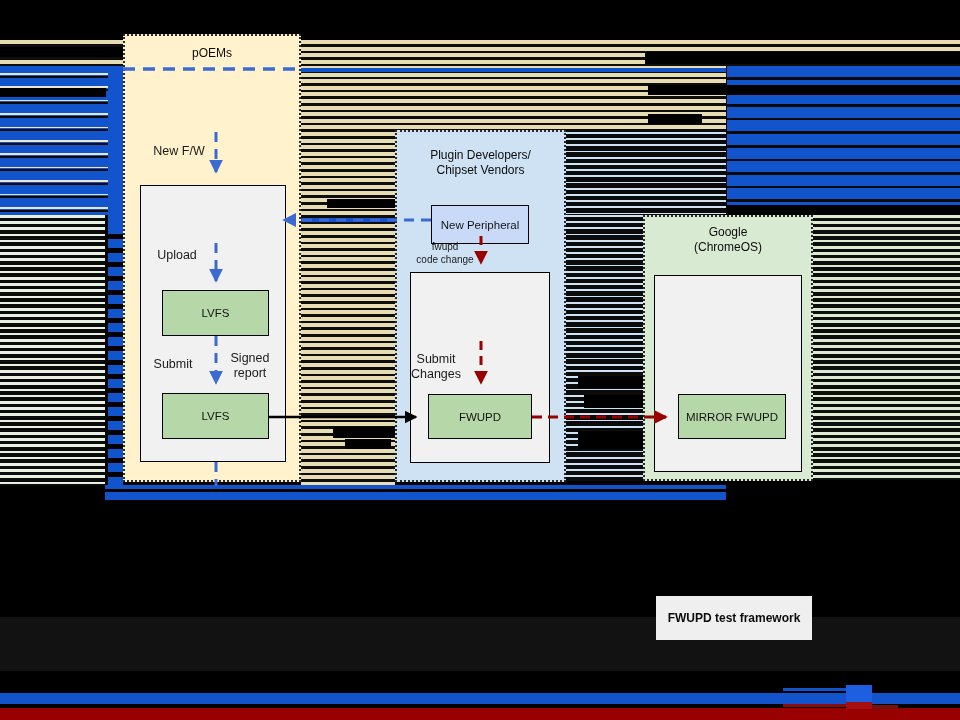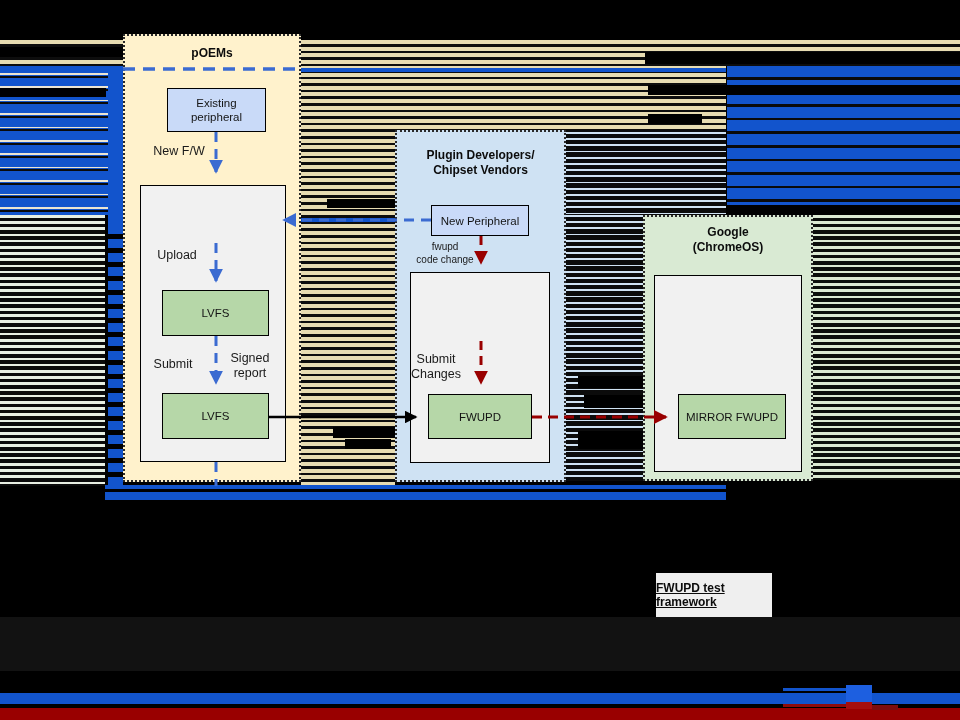--- a/index.html
+++ b/index.html
@@ -12,21 +12,21 @@
   .darklb-stripes{background:repeating-linear-gradient(180deg,#cfe2f3 0px,#cfe2f3 1.8px,#0b0b0b 1.8px,#0b0b0b 6.2px);}
   .green-stripes-r{background:repeating-linear-gradient(180deg,#dcead3 0px,#dcead3 2.6px,#0c0f0c 2.6px,#0c0f0c 6.2px);}
   .green-stripes-l{background:repeating-linear-gradient(180deg,#e8efe3 0px,#e8efe3 2.6px,#0b0b0b 2.6px,#0b0b0b 6.2px);}
   .blue-left{background:#1254cc;}
   .blue-left::after{content:"";position:absolute;inset:0;
      background:repeating-linear-gradient(180deg,transparent 0px,transparent 7px,#ece5d2 7px,#ece5d2 8.6px,transparent 8.6px,transparent 9.6px,#0a0a0a 9.6px,#0a0a0a 11.6px,transparent 11.6px,transparent 13.4px);}
   .blue-strip-dash{background:repeating-linear-gradient(180deg,#1254cc 0px,#1254cc 9px,#000 9px,#000 14px);}
   .black-blob{background:#000;}
   
   .lane{border:2px dotted #2a2a2a;box-sizing:border-box;z-index:10;}
-  .lane-title{position:absolute;left:0;right:0;text-align:center;font-weight:bold;
+  .lane-title{position:absolute;left:0;right:0;text-align:center;font-weight:normal;
               font-size:12px;line-height:15px;white-space:pre-line;color:#0c0c0c;}
   .container{background:#f1f1f1;border:1.4px solid #000;box-sizing:border-box;z-index:20;}
   .node{border:1.5px solid #000;box-sizing:border-box;z-index:30;display:flex;
         align-items:center;justify-content:center;text-align:center;font-size:11.5px;
         line-height:14px;white-space:pre-line;color:#141414;}
   .n-blue{background:#c9daf8;}
   .n-pink{background:#f4cccc;}
   .n-green{background:#b6d7a8;}
   .edge-label{z-index:35;font-size:12.5px;line-height:15px;text-align:center;
               white-space:pre-line;color:#1a1a1a;}
@@ -80,25 +80,23 @@
   </div>
   <div class="lane abs" style="left:643px;top:215px;width:170px;height:266px;background:#d9ead3;">
     <div class="lane-title" style="top:8px;">Google
 (ChromeOS)</div>
   </div>
 
   <div class="container abs" style="left:140px;top:185px;width:146px;height:277px;"></div>
   <div class="container abs" style="left:410px;top:272px;width:140px;height:191px;"></div>
   <div class="container abs" style="left:654px;top:275px;width:148px;height:197px;"></div>
 
-  <div class="node n-blue abs" style="left:167px;top:88px;width:99px;height:44px;">Existing
-peripheral</div>
   <div class="node n-green abs" style="left:162px;top:290px;width:107px;height:46px;">LVFS</div>
   <div class="node n-green abs" style="left:162px;top:393px;width:107px;height:46px;">LVFS</div>
-  <div class="node n-blue abs" style="left:431px;top:205px;width:98px;height:31px;">New Peripheral</div>
+  <div class="node n-blue abs" style="left:431px;top:205px;width:98px;height:39px;">New Peripheral</div>
   <div class="node n-green abs" style="left:428px;top:394px;width:104px;height:45px;">FWUPD</div>
   <div class="node n-green abs" style="left:678px;top:394px;width:108px;height:45px;">MIRROR FWUPD</div>
 
   <div class="edge-label abs" style="left:148px;top:144px;width:62px;">New F/W</div>
   <div class="edge-label abs" style="left:146px;top:248px;width:62px;">Upload</div>
   <div class="edge-label abs" style="left:144px;top:357px;width:58px;">Submit</div>
   <div class="edge-label abs" style="left:221px;top:351px;width:58px;">Signed
 report</div>
   <div class="edge-label small abs" style="left:405px;top:240px;width:80px;">fwupd
 code change</div>
@@ -125,21 +123,21 @@
     <path d="M216,462 V486" stroke="#3b6bd1" stroke-width="3" stroke-dasharray="10 7" fill="none"></path>
     <path d="M481,236 V263" stroke="#990000" stroke-width="3" stroke-dasharray="9 6" fill="none" marker-end="url(#mred)"></path>
     <path d="M481,341 V383" stroke="#990000" stroke-width="3" stroke-dasharray="9 6" fill="none" marker-end="url(#mred)"></path>
     <path d="M532,417 H666" stroke="#990000" stroke-width="3" stroke-dasharray="10 6" fill="none" marker-end="url(#mred)"></path>
     <path d="M269,417 H416" stroke="#000" stroke-width="2.5" fill="none" marker-end="url(#mblack)"></path>
   </svg>
 
   <div class="abs bar-blue" style="left:105px;top:485px;width:621px;height:4px;z-index:8;"></div>
   <div class="abs bar-blue" style="left:105px;top:492px;width:621px;height:8px;z-index:8;"></div>
 
-  <div class="framework-box abs" style="left:656px;top:573px;width:116px;height:44px;text-decoration:underline;">
+  <div class="framework-box abs" style="left:656px;top:596px;width:156px;height:44px;">
     <span>FWUPD test framework</span>
   </div>
   <div class="abs dark-band" style="left:0;top:617px;width:960px;height:54px;"></div>
 
   <div class="abs" style="left:783px;top:688px;width:63px;height:3px;background:#1254cc;"></div>
   <div class="abs" style="left:846px;top:685px;width:26px;height:19px;background:#1d5fe0;z-index:9;"></div>
   <div class="abs bar-blue" style="left:0;top:693px;width:960px;height:11px;"></div>
   <div class="abs" style="left:783px;top:704px;width:63px;height:3px;background:#8f0b0b;"></div>
   <div class="abs" style="left:846px;top:702px;width:26px;height:7px;background:#a40f0f;z-index:9;"></div>
   <div class="abs" style="left:872px;top:705px;width:26px;height:5px;background:#7c0d0d;z-index:9;"></div>

